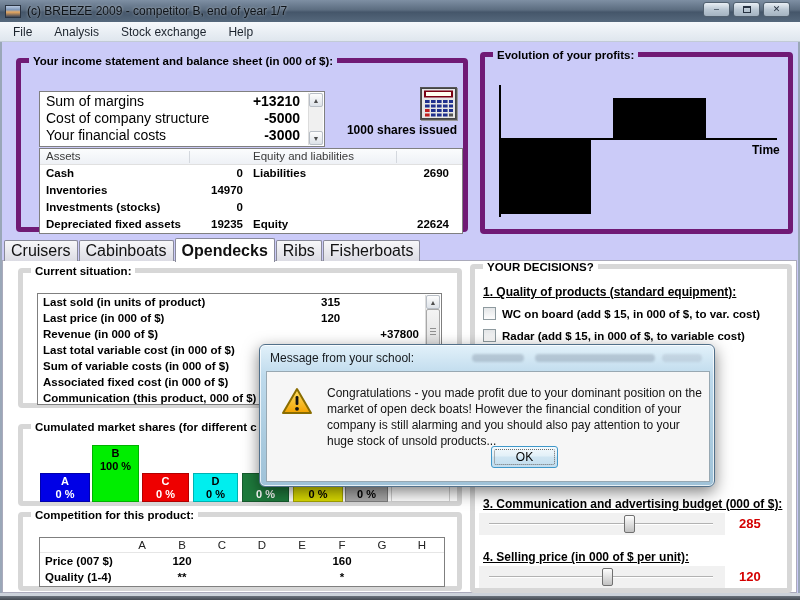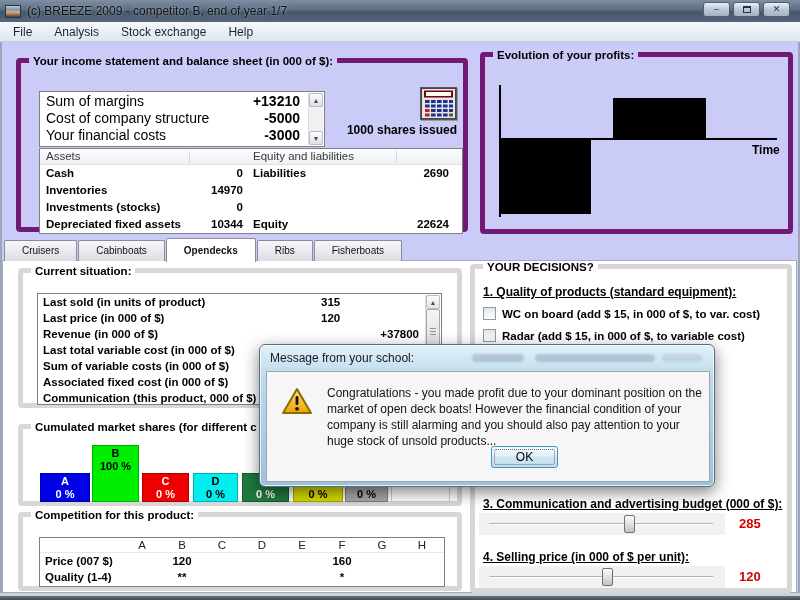--- a/index.html
+++ b/index.html
@@ -69,21 +69,21 @@
   #gb-profits .legend { background:#cbcbf8; }
   #chart { position:absolute; left:0; top:0; right:0; bottom:0; }
   #vaxis { position:absolute; left:14px; top:28px; width:2px; height:132px; background:#000; }
   #haxis { position:absolute; left:14px; top:81px; width:278px; height:2px; background:#000; }
   #chart-bars { position:absolute; left:14px; top:0; right:0; bottom:0; }
   .pbar { position:absolute; }
   #time-label { position:absolute; left:267px; top:86px; font-size:12px; font-weight:bold; }
 
   
   #tabstrip { position:absolute; left:4px; top:237px; display:flex; align-items:flex-end; z-index:3; }
-  .tab { height:21px; line-height:20px; padding:0 17px; font-size:10px; color:#111;
+  .tab { height:21px; line-height:20px; padding:0 6px; font-size:16px; color:#111;
     background:linear-gradient(180deg,#f7f7f9,#dcdce4); border:1px solid #898a9a; border-bottom:none;
     border-radius:2px 2px 0 0; margin-right:1px; }
   .tab.active { height:24px; line-height:23px; font-weight:bold; background:#fff; position:relative; top:1px; }
   #tabpage { position:absolute; left:2px; top:260px; width:795px; height:333px; background:#fff;
     border:1px solid #aab; z-index:1; }
 
   
   #gb-situation { left:18px; top:268px; width:444px; height:140px; z-index:2; }
   #gb-situation .legend, #gb-market .legend, #gb-compet .legend, #gb-decisions .legend { background:#fff; }
   #sit-list { position:absolute; left:14px; top:20px; width:405px; height:112px;
@@ -253,21 +253,21 @@
       <div class="brow">
         <span class="ba">Inventories</span>
         <span class="bav">14970</span>
       </div>
       <div class="brow">
         <span class="ba">Investments (stocks)</span>
         <span class="bav">0</span>
       </div>
       <div class="brow">
         <span class="ba">Depreciated fixed assets</span>
-        <span class="bav">10344</span>
+        <span class="bav">19235</span>
         <span class="bl">Equity</span>
         <span class="blv">22624</span>
       </div>
     </div>
   </div>
 
   <div class="gbox" id="gb-profits">
     <span class="legend">Evolution of your profits:</span>
     <div id="chart">
       <div id="vaxis"></div>

